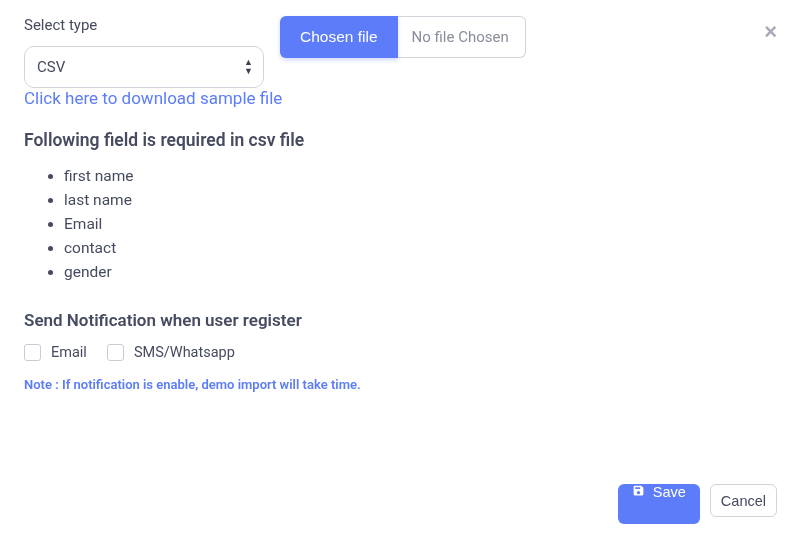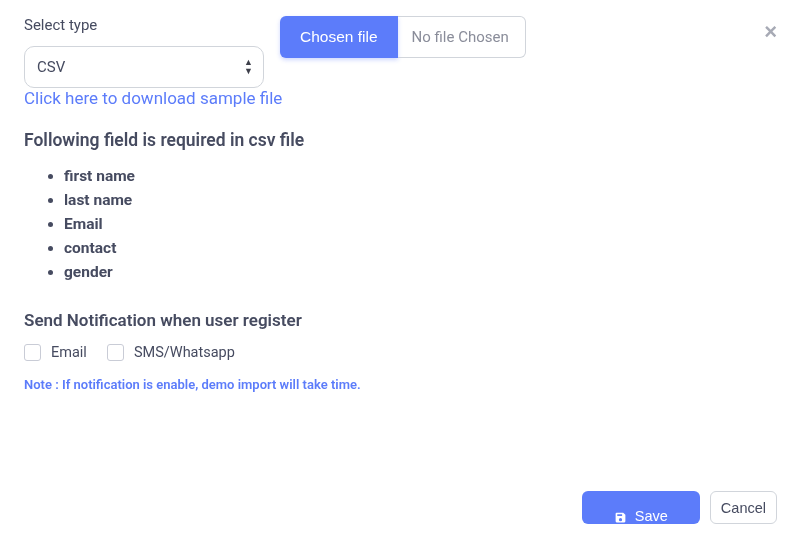--- a/index.html
+++ b/index.html
@@ -61,41 +61,41 @@
     border-radius:0 6px 6px 0;padding:0 14px;display:flex;align-items:center;
     color:#8a8d9a;font-size:15px;min-width:128px;
   }
   .sample-link{
     display:block;color:var(--accent);
     font-size:17px;font-weight:400;text-decoration:none;cursor:pointer;
   }
   .section-heading{
     margin-top:22px;font-size:17.5px;font-weight:600;color:var(--text);
   }
-  ul.req{margin:14px 0 0 0;padding-left:40px;font-weight:bold;}
+  ul.req{margin:14px 0 0 0;padding-left:40px;}
   ul.req li{font-size:15.5px;color:var(--text);line-height:1.55;}
   .section-heading2{
     margin-top:26px;font-size:17px;font-weight:600;color:var(--text);
   }
   .checks{display:flex;gap:20px;margin-top:14px;align-items:center;}
   .chk{display:flex;align-items:center;gap:10px;}
   .chkbox{
     width:17px;height:17px;border:1.5px solid #c9ccd6;border-radius:3px;
     background:#fff;cursor:pointer;
   }
   .chk label{font-size:14.5px;color:var(--text);}
   .note{
     margin-top:16px;color:var(--accent);font-size:13px;font-weight:600;
   }
   .footer{
     position:absolute;bottom:20px;right:24px;display:flex;gap:10px;
   }
   .save-btn{
     background:var(--accent);color:#fff;border:none;border-radius:6px;
-    height:33px;padding:0 32px;font-size:14.5px;display:flex;align-items:flex-end;gap:8px;
+    height:40px;padding:0 14px;font-size:14.5px;display:flex;align-items:flex-start;gap:8px;
     cursor:pointer;
   }
   .save-icn{width:13px;height:13px;fill:#fff;}
   .cancel-btn{
     background:#fff;color:var(--text);border:1px solid var(--border);border-radius:6px;
     height:33px;padding:0 10px;font-size:14.5px;cursor:pointer;
   }
 </style>
 </head>
 <body>

